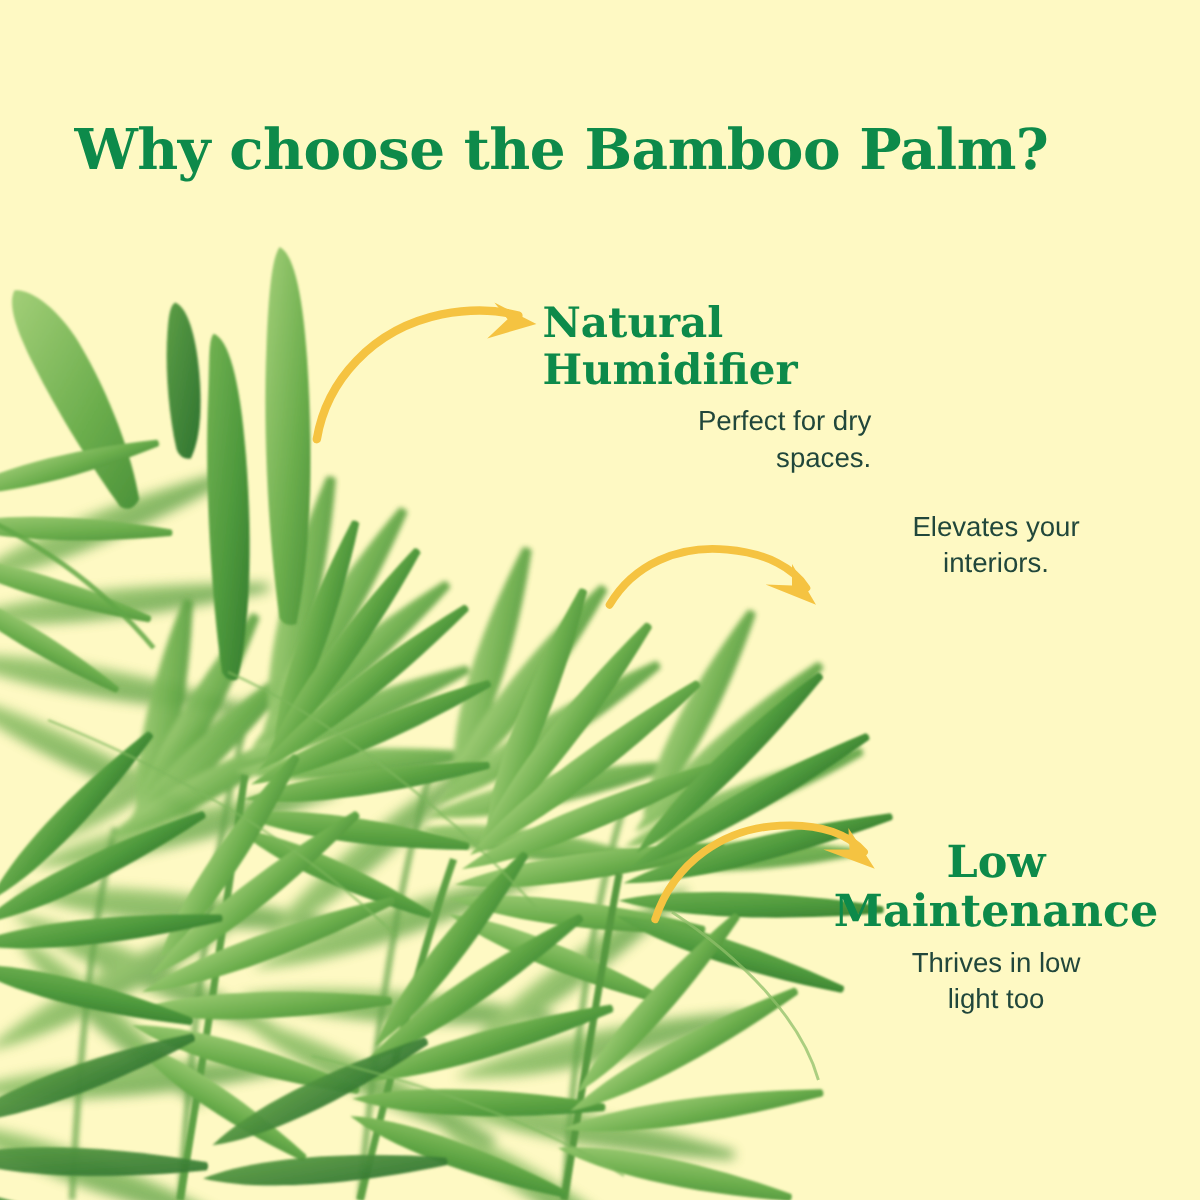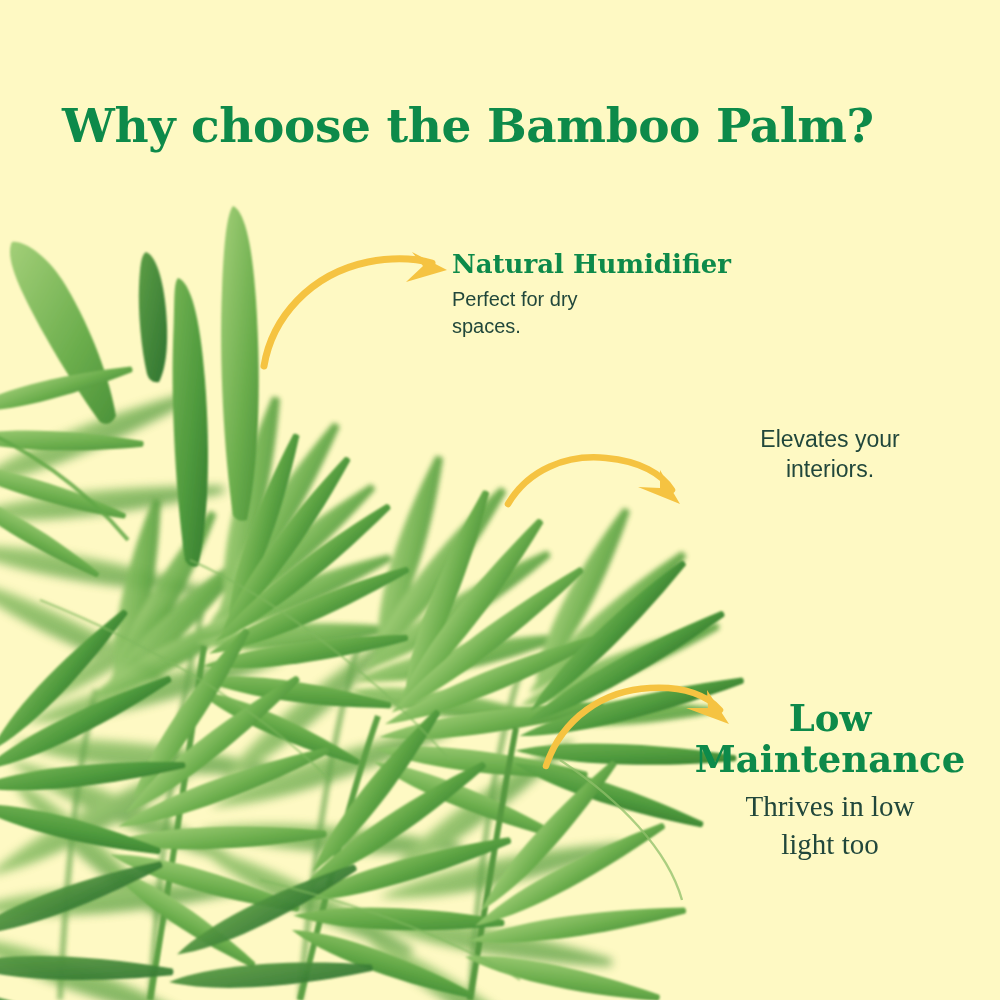--- a/index.html
+++ b/index.html
@@ -69,27 +69,27 @@
     line-height: 1.32;
     white-space: pre-line;
   }
 
   #feature-natural-humidifier {
     left: 452px;
     top: 250px;
     width: 330px;
   }
   #feature-natural-humidifier .feature-title {
-    font-size: 26px;
+    font-size: 35px;
     text-align: left;
     margin-bottom: 7px;
   }
   #feature-natural-humidifier .feature-desc {
-    font-size: 20px;
-    text-align: left;
+    font-size: 23px;
+    text-align: right;
     padding-right: 56px;
   }
 
   #feature-tropical-appeal {
     left: 690px;
     top: 424px;
     width: 280px;
   }
   #feature-tropical-appeal .feature-title {
     font-size: 27px;
@@ -102,22 +102,21 @@
   #feature-low-maintenance {
     left: 688px;
     top: 698px;
     width: 284px;
   }
   #feature-low-maintenance .feature-title {
     font-size: 37px;
     margin-bottom: 6px;
   }
   #feature-low-maintenance .feature-desc {
-    font-size: 29px;
-    font-family: Liberation Serif, serif;
+    font-size: 23px;
   }
 </style>
 </head>
 <body>
 
 <div id="canvas">
 
   <svg id="plant-illustration" viewBox="0 0 1000 1000">
     <defs>
       <linearGradient id="lg1" x1="0" y1="0" x2="1" y2="1">

